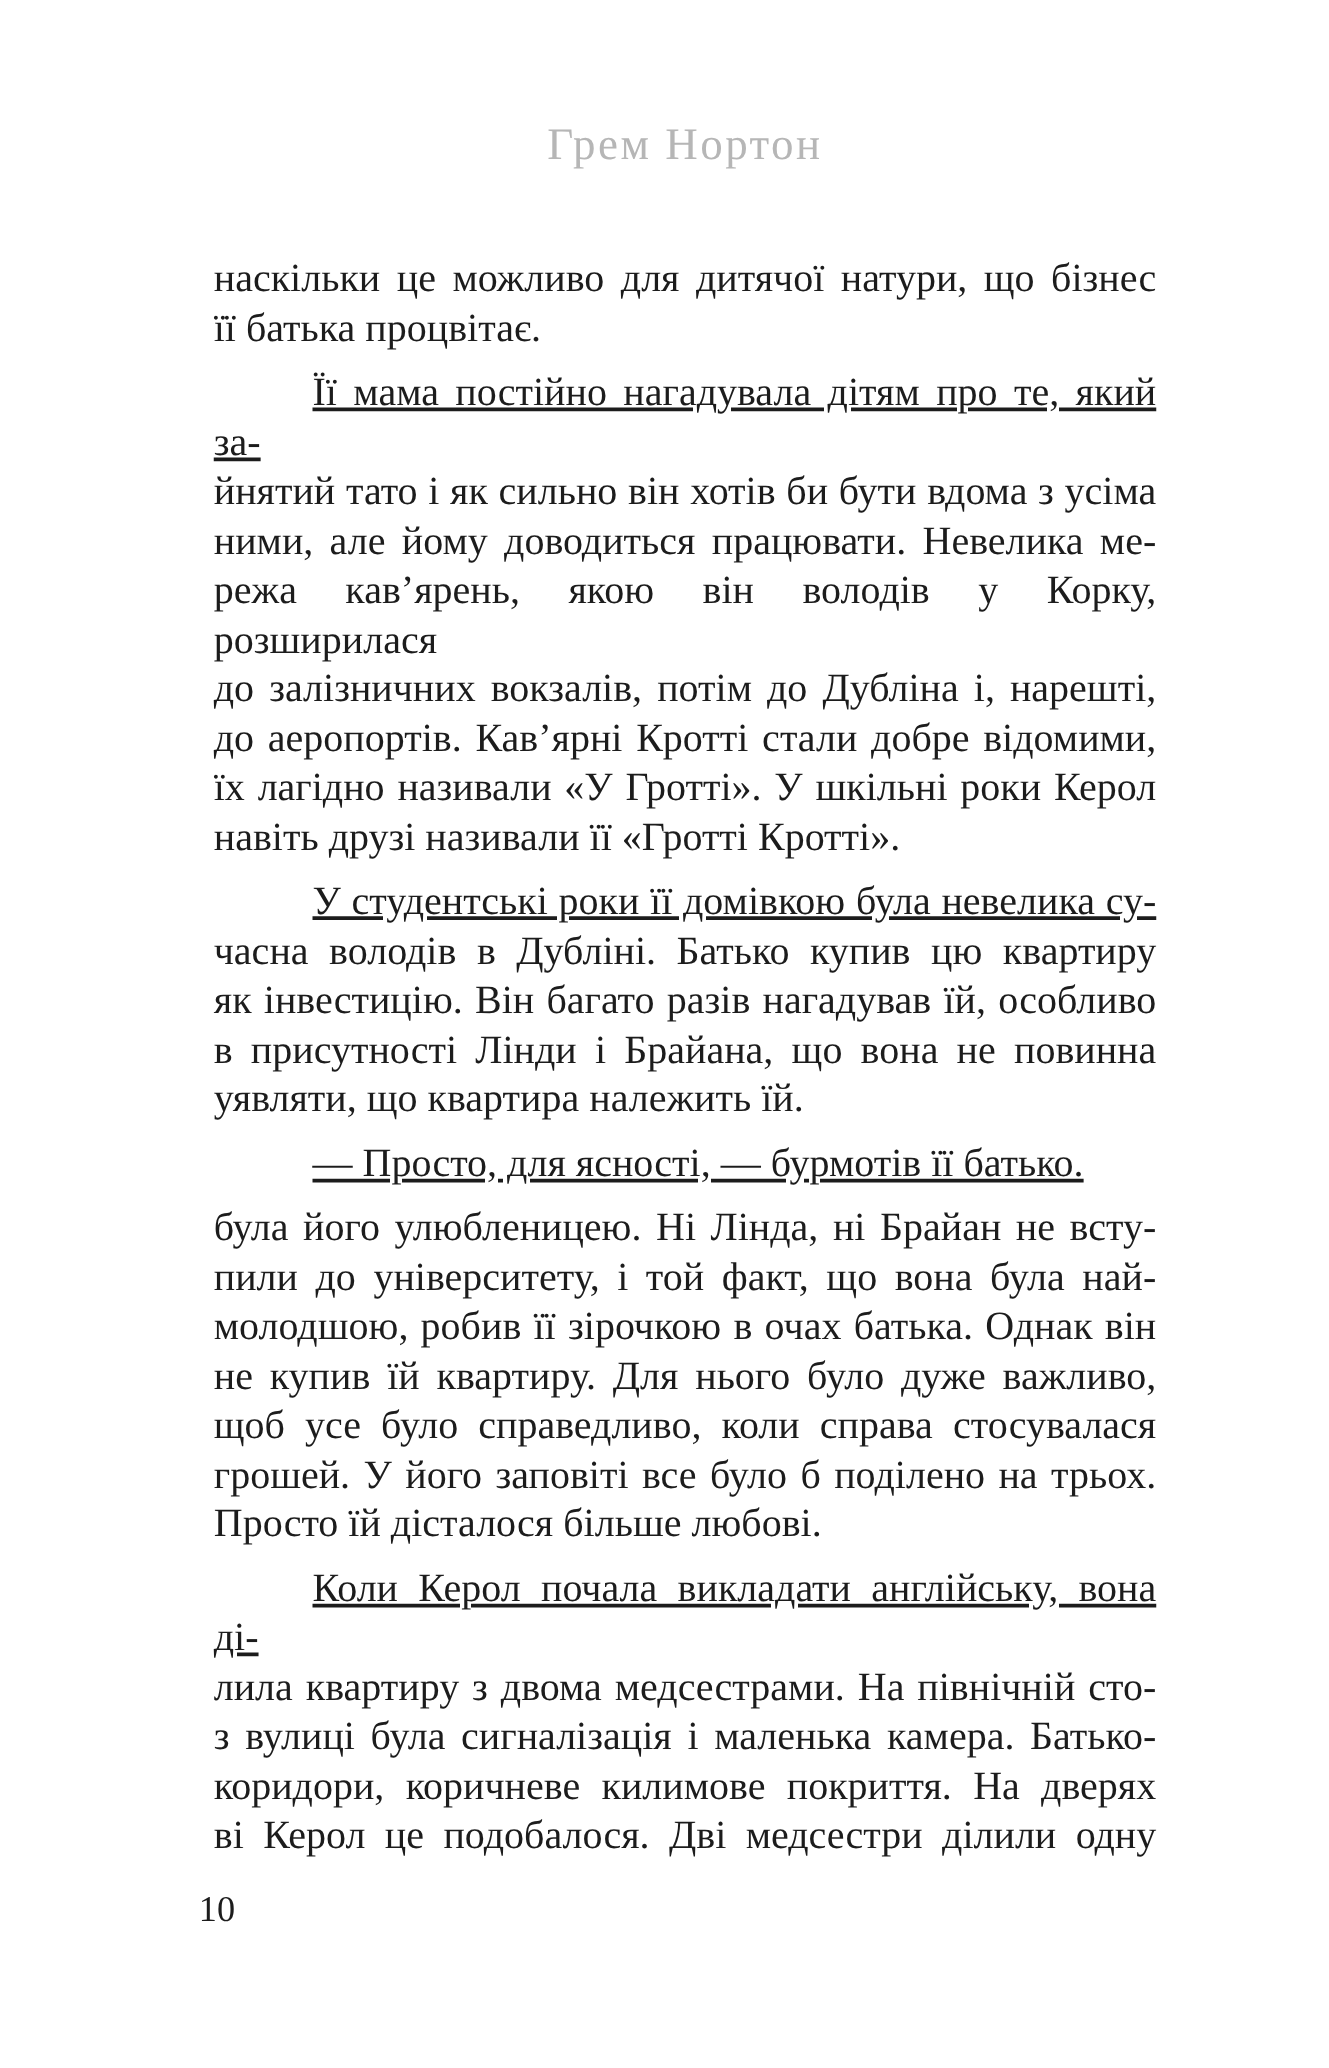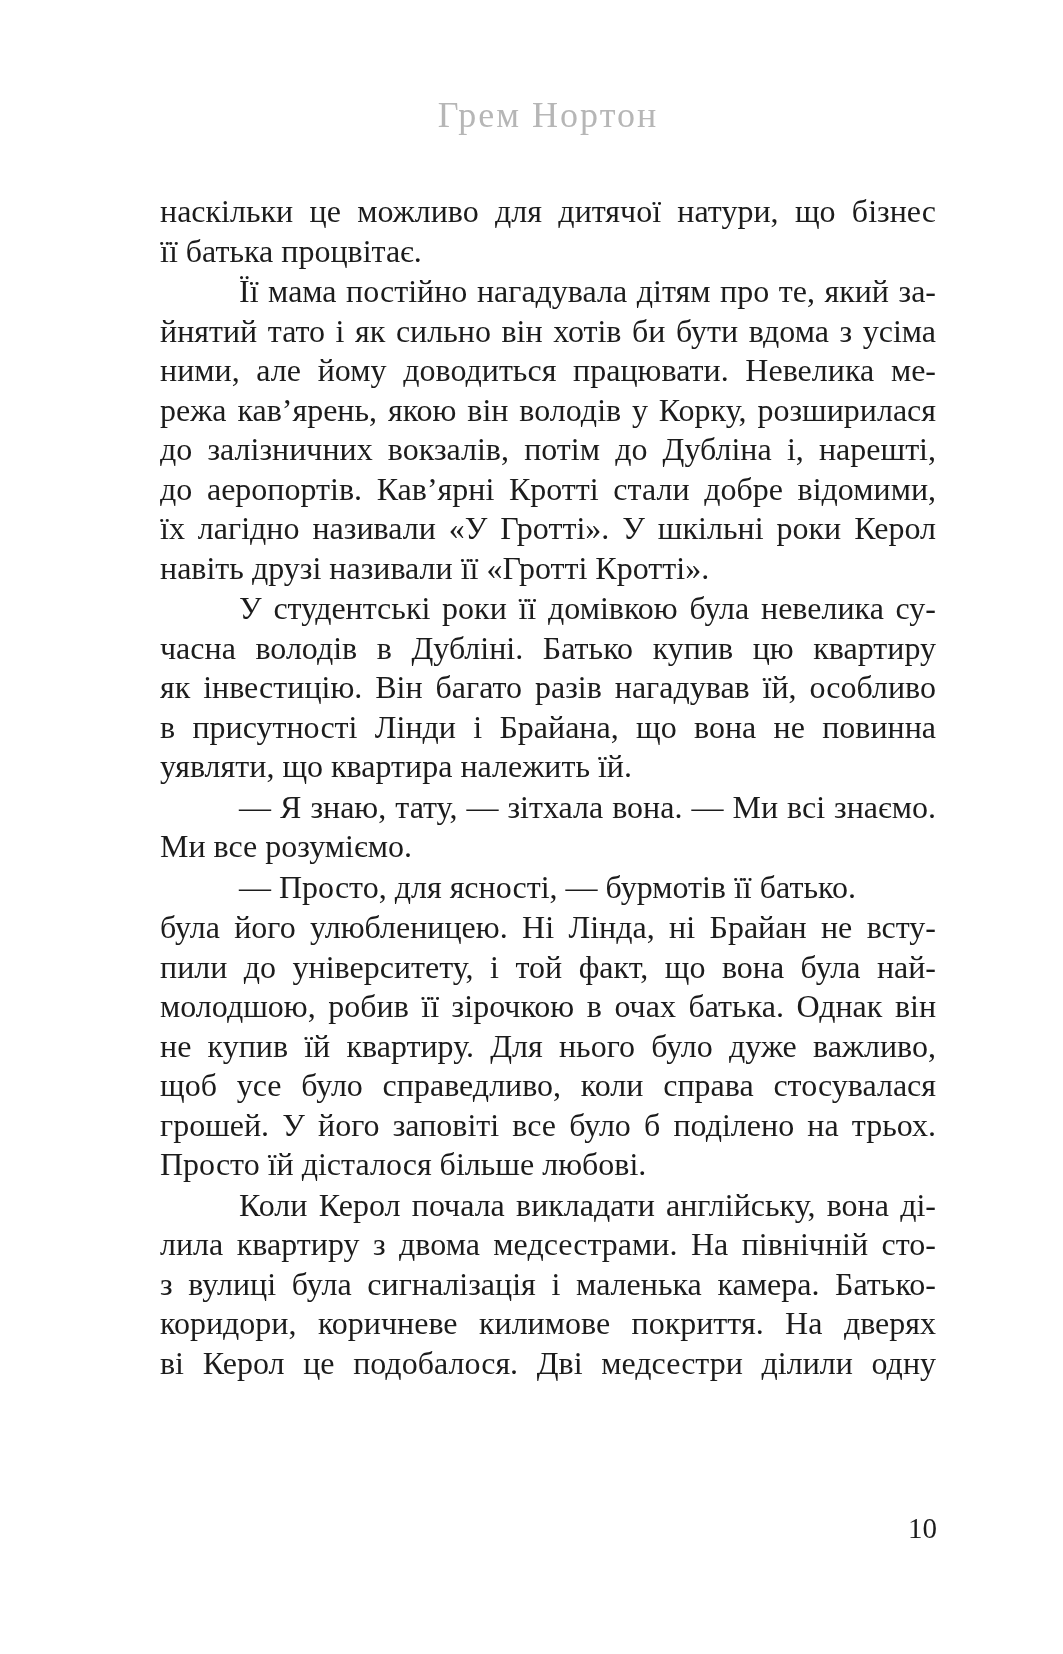--- a/index.html
+++ b/index.html
@@ -24,33 +24,33 @@
   }
   .text-block {
     position: absolute;
     top: 191px;
     left: 159px;
     width: 778px;
     font-size: 32px;
     line-height: 39.5px;
     color: var(--ink, #1c1c1c);
   }
-  .para { margin: 1px; }
+  .para { margin: 12px; }
   .line {
     text-align: justify;
     text-align-last: justify;
   }
   .line.last { text-align-last: left; }
-  .line.indent { text-indent: 79px; }
+  .line.indent { text-indent: 79px; text-decoration: underline; }
   .folio {
     position: absolute;
     top: 1512px;
     left: 159px;
     width: 778px;
-    text-align: right;
+    text-align: left;
     font-size: 29px;
     color: var(--ink, #1c1c1c);
   }
 </style>
 </head>
 <body style="--bg: #ffffff; --head: #b6b6b6; --ink: #1c1c1c;">
 
 <div class="running-head">Грем Нортон</div>
 
 <div class="text-block">
@@ -69,24 +69,20 @@
       <div class="line last">навіть друзі називали її «Гротті Кротті».</div>
     </div>
     <div class="para">
       <div class="line indent">У студентські роки її домівкою була невелика су-</div>
       <div class="line">часна володів в Дубліні. Батько купив цю квартиру</div>
       <div class="line">як інвестицію. Він багато разів нагадував їй, особливо</div>
       <div class="line">в присутності Лінди і Брайана, що вона не повинна</div>
       <div class="line last">уявляти, що квартира належить їй.</div>
     </div>
     <div class="para">
-      <div class="line indent">— Я знаю, тату, — зітхала вона. — Ми всі знаємо.</div>
-      <div class="line last">Ми все розуміємо.</div>
-    </div>
-    <div class="para">
       <div class="line indent last">— Просто, для ясності, — бурмотів її батько.</div>
     </div>
     <div class="para">
       <div class="line">була його улюбленицею. Ні Лінда, ні Брайан не всту-</div>
       <div class="line">пили до університету, і той факт, що вона була най-</div>
       <div class="line">молодшою, робив її зірочкою в очах батька. Однак він</div>
       <div class="line">не купив їй квартиру. Для нього було дуже важливо,</div>
       <div class="line">щоб усе було справедливо, коли справа стосувалася</div>
       <div class="line">грошей. У його заповіті все було б поділено на трьох.</div>
       <div class="line last">Просто їй дісталося більше любові.</div>

